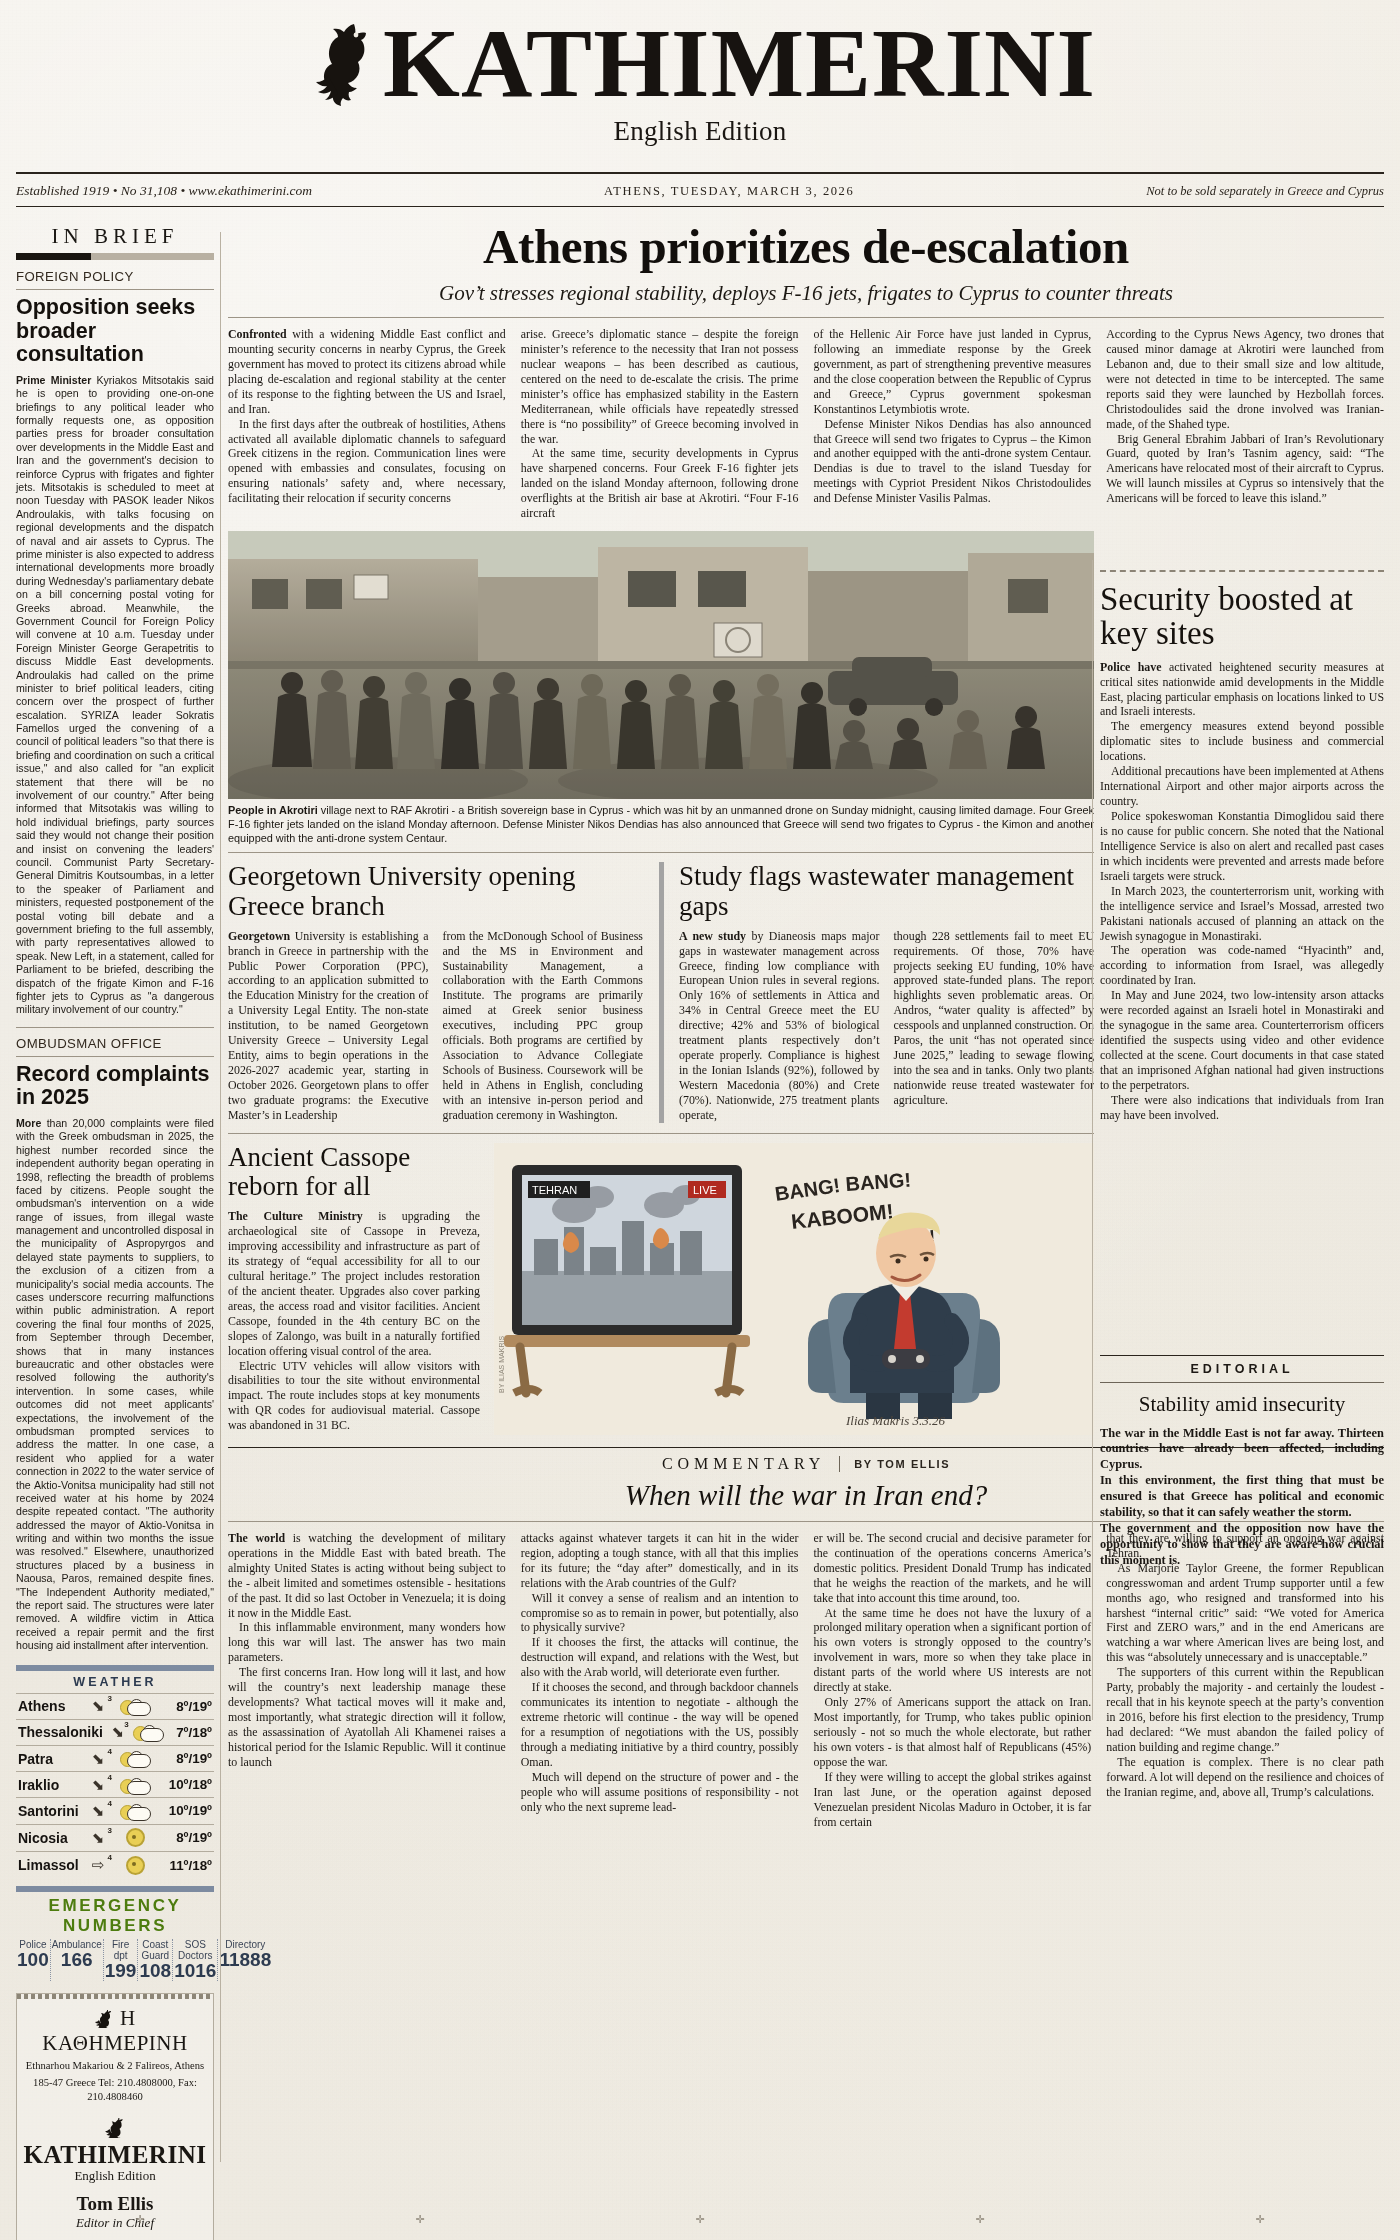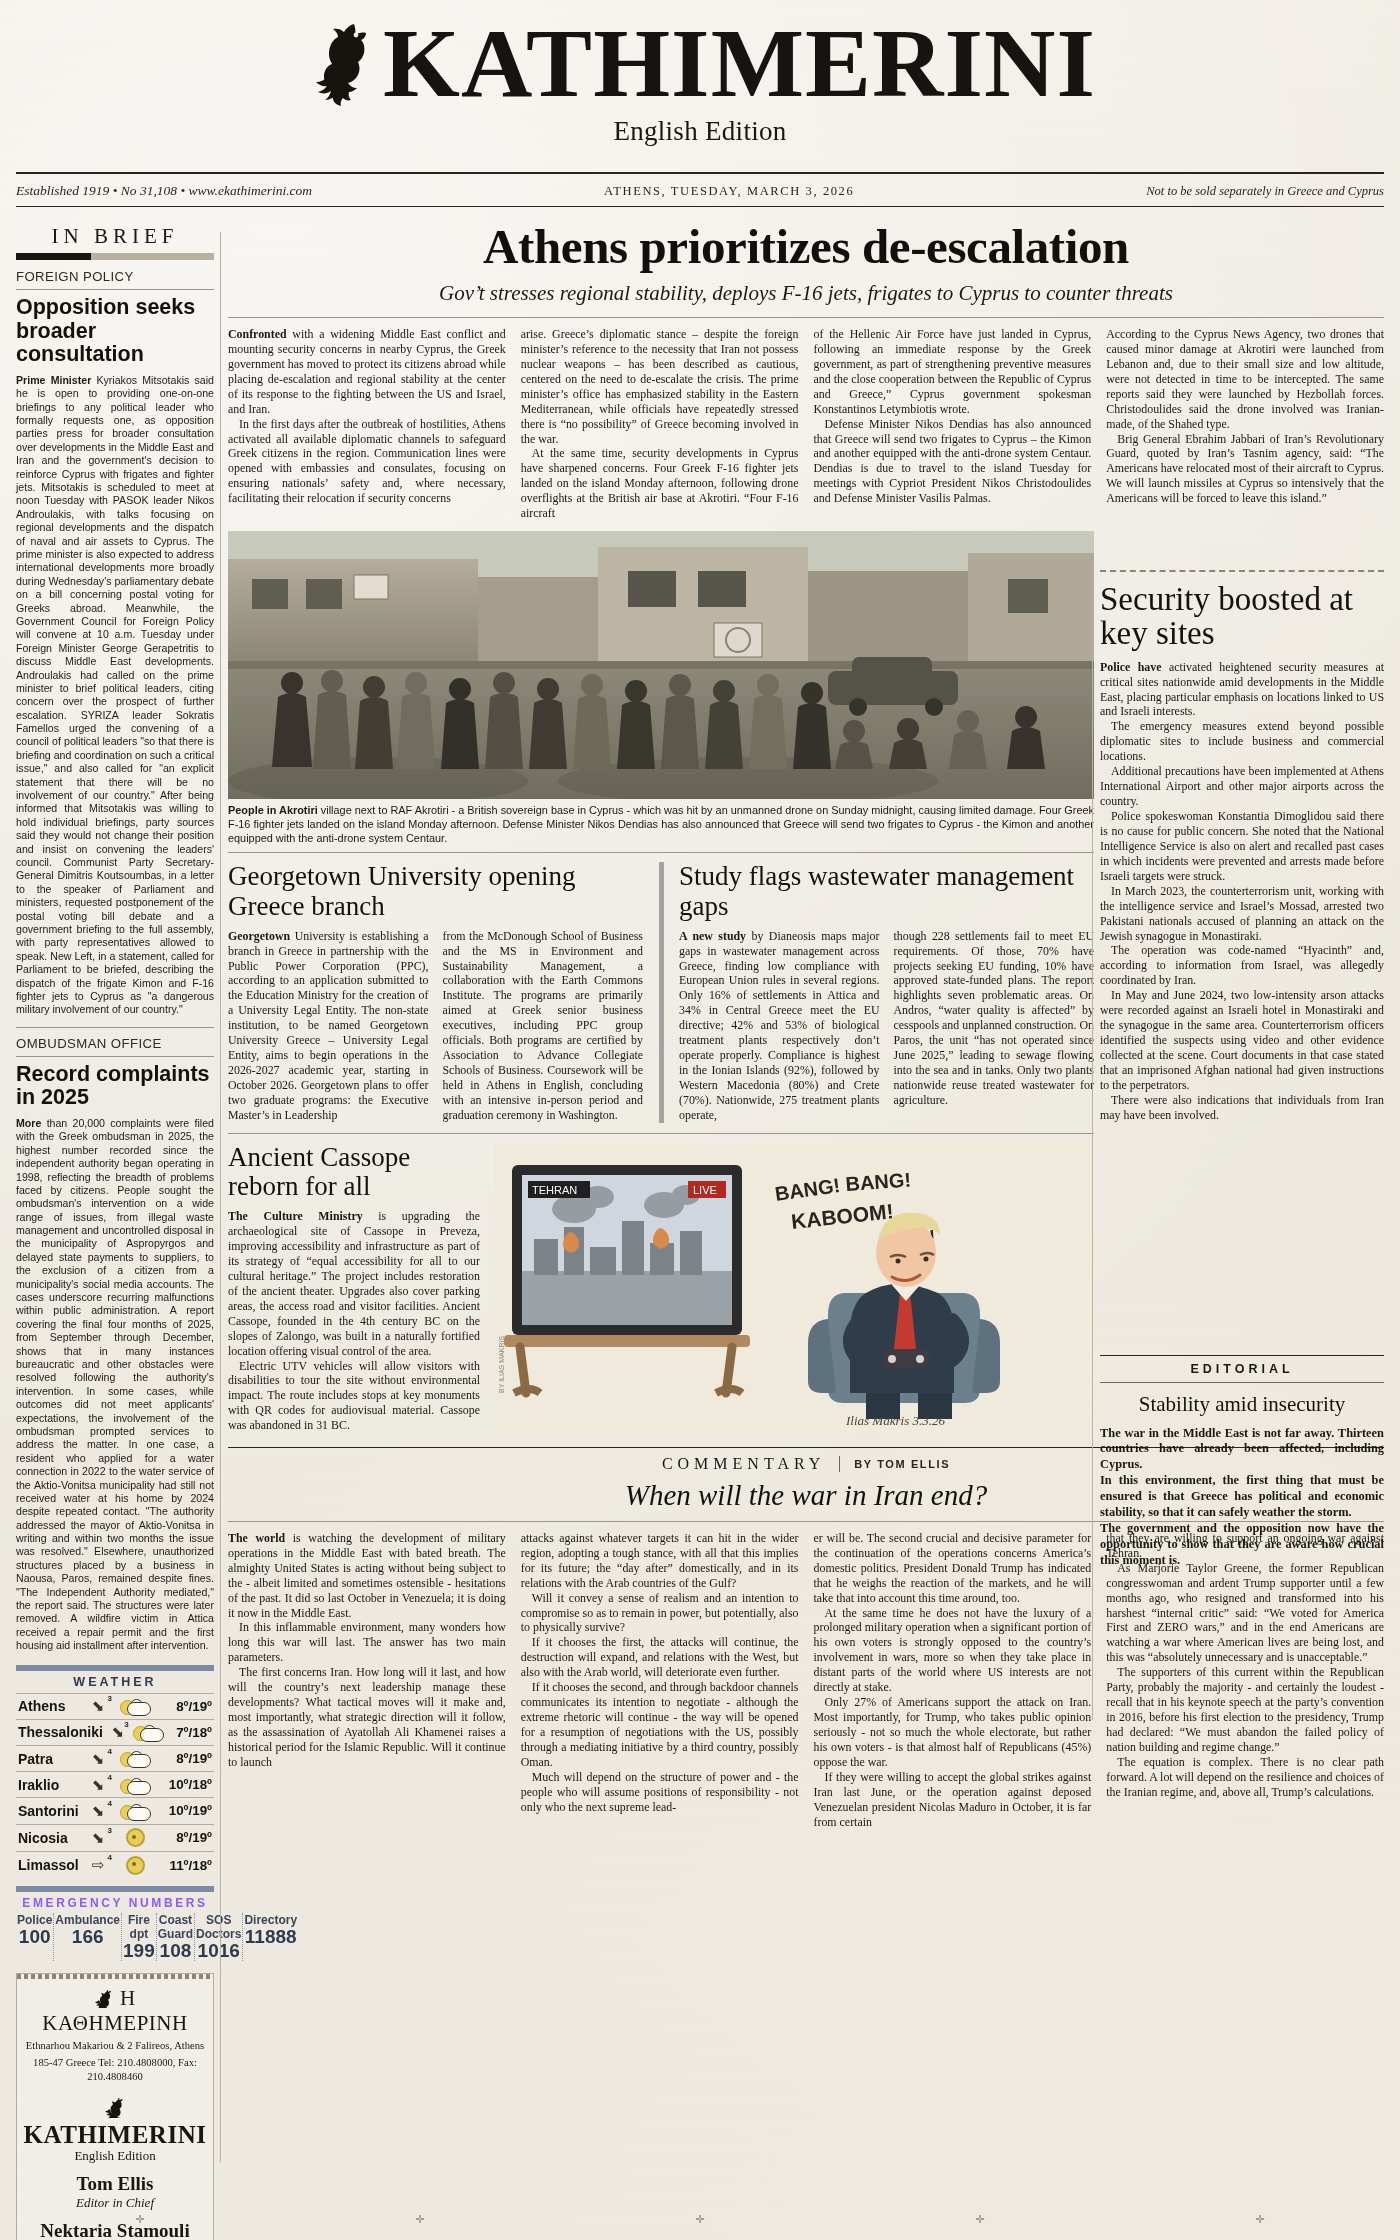--- a/index.html
+++ b/index.html
@@ -74,25 +74,25 @@
       background:#e9cf55;border:2px solid #b9a235;position:relative;vertical-align:middle;}
   .sun:after{content:"";position:absolute;left:4.5px;top:4.5px;width:4px;height:4px;border-radius:50%;background:#7d6c20;}
   .pcloud{display:inline-block;position:relative;width:30px;height:16px;vertical-align:middle;}
   .pcloud .s{position:absolute;left:0;top:1px;width:13px;height:13px;border-radius:50%;background:#e9cf55;border:1.6px solid #b9a235;}
   .pcloud .c{position:absolute;left:7px;top:3px;width:22px;height:12px;border-radius:9px;background:#fdfbf4;border:1.6px solid #3a332a;}
   .pcloud .c2{position:absolute;left:10px;top:0px;width:11px;height:11px;border-radius:50%;background:#fdfbf4;border:1.6px solid #3a332a;}
 
   
   .em-wrap{margin-top:8px;}
   .em-bar{height:6px;background:#7d8ba0;}
-  .em-head{text-align:center;font-size:12px;font-weight:700;letter-spacing:2.6px;color:#8b5cf6;padding:4px 0 3px;}
+  .em-head{text-align:center;font-size:17px;font-weight:700;letter-spacing:2.6px;color:#4d7c0f;padding:4px 0 3px;}
   .em-grid{display:flex;}
   .em-cell{flex:1;text-align:center;border-left:1px dotted #8a94a4;padding:0 1px;}
   .em-cell:first-child{border-left:none;}
-  .em-lbl{font-size:12px;color:#3b4557;font-weight:700;}
+  .em-lbl{font-size:10px;color:#3b4557;font-weight:400;}
   .em-num{font-size:19px;font-weight:700;color:#2d3b50;line-height:1.05;}
 
   
   .imprint{margin-top:12px;border:1px solid #b3ac9e;background:rgba(255,255,255,.25);padding:7px 6px 9px;text-align:center;}
   .imp-top{height:5px;background:repeating-linear-gradient(90deg,#8d8677 0 4px,transparent 4px 7px);margin:-7px -6px 7px;}
   .imp-gr{font-family:"Liberation Serif", serif;font-size:21px;letter-spacing:.5px;}
   .imp-addr{font-family:"Liberation Serif", serif;font-size:10.6px;line-height:1.3;margin-top:3px;}
   .imp-k{font-family:"Liberation Serif", serif;font-weight:700;font-size:25px;margin-top:9px;letter-spacing:.5px;}
   .imp-ee{font-family:"Liberation Serif", serif;font-size:13px;margin-top:-1px;}
   .imp-nm{font-family:"Liberation Serif", serif;font-weight:700;font-size:19px;margin-top:9px;}

